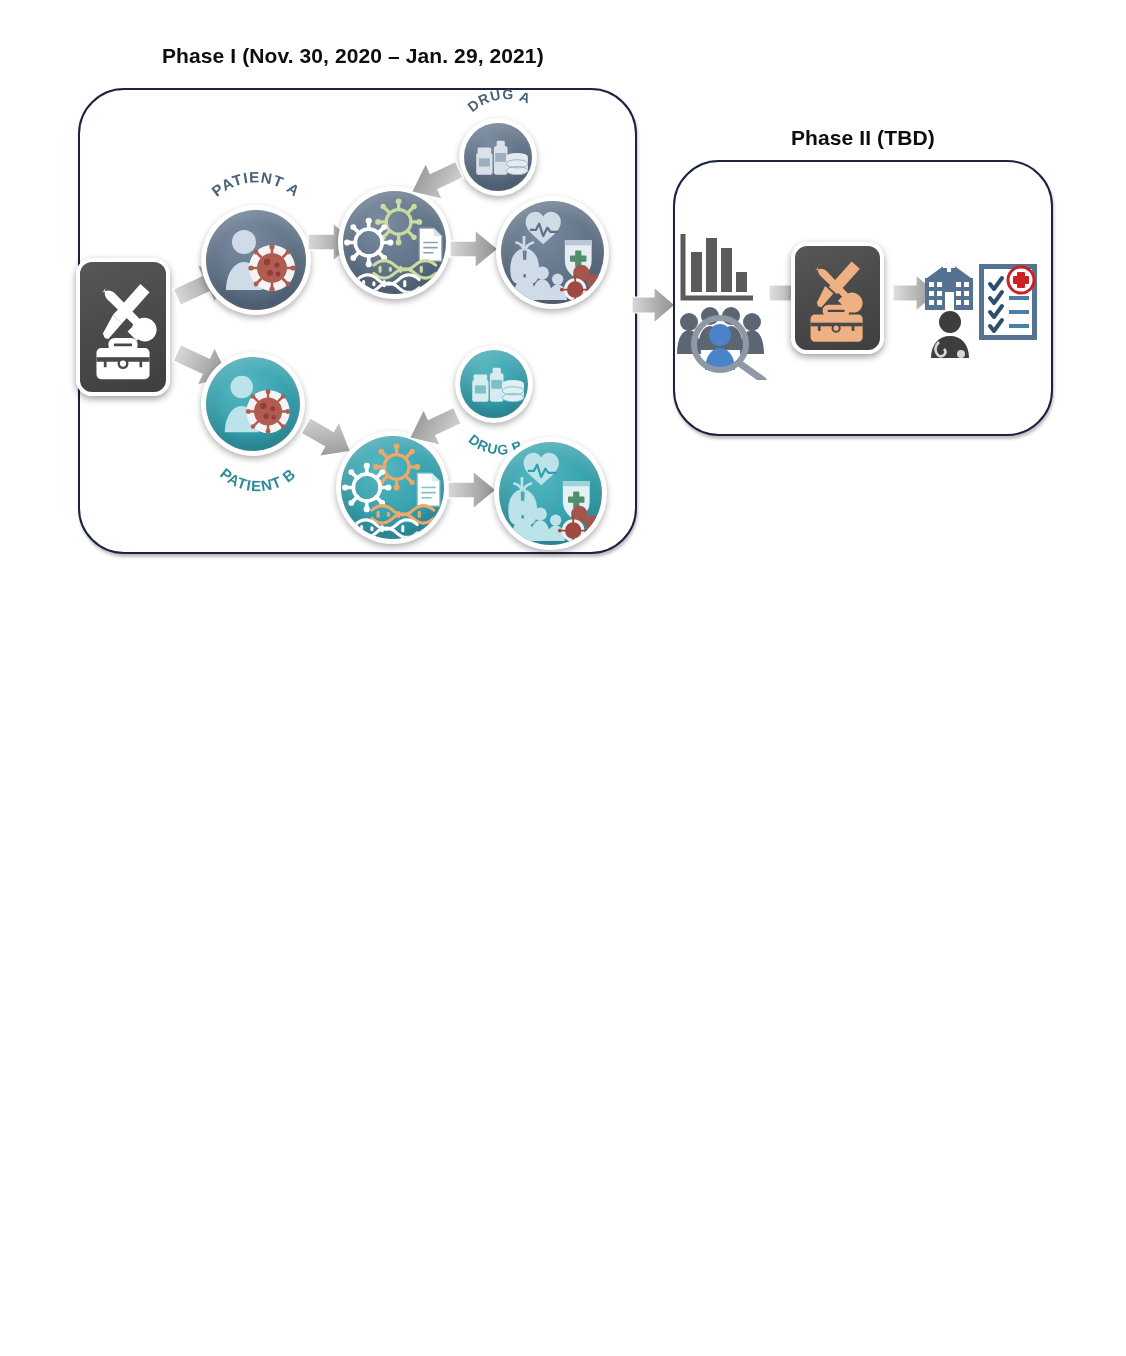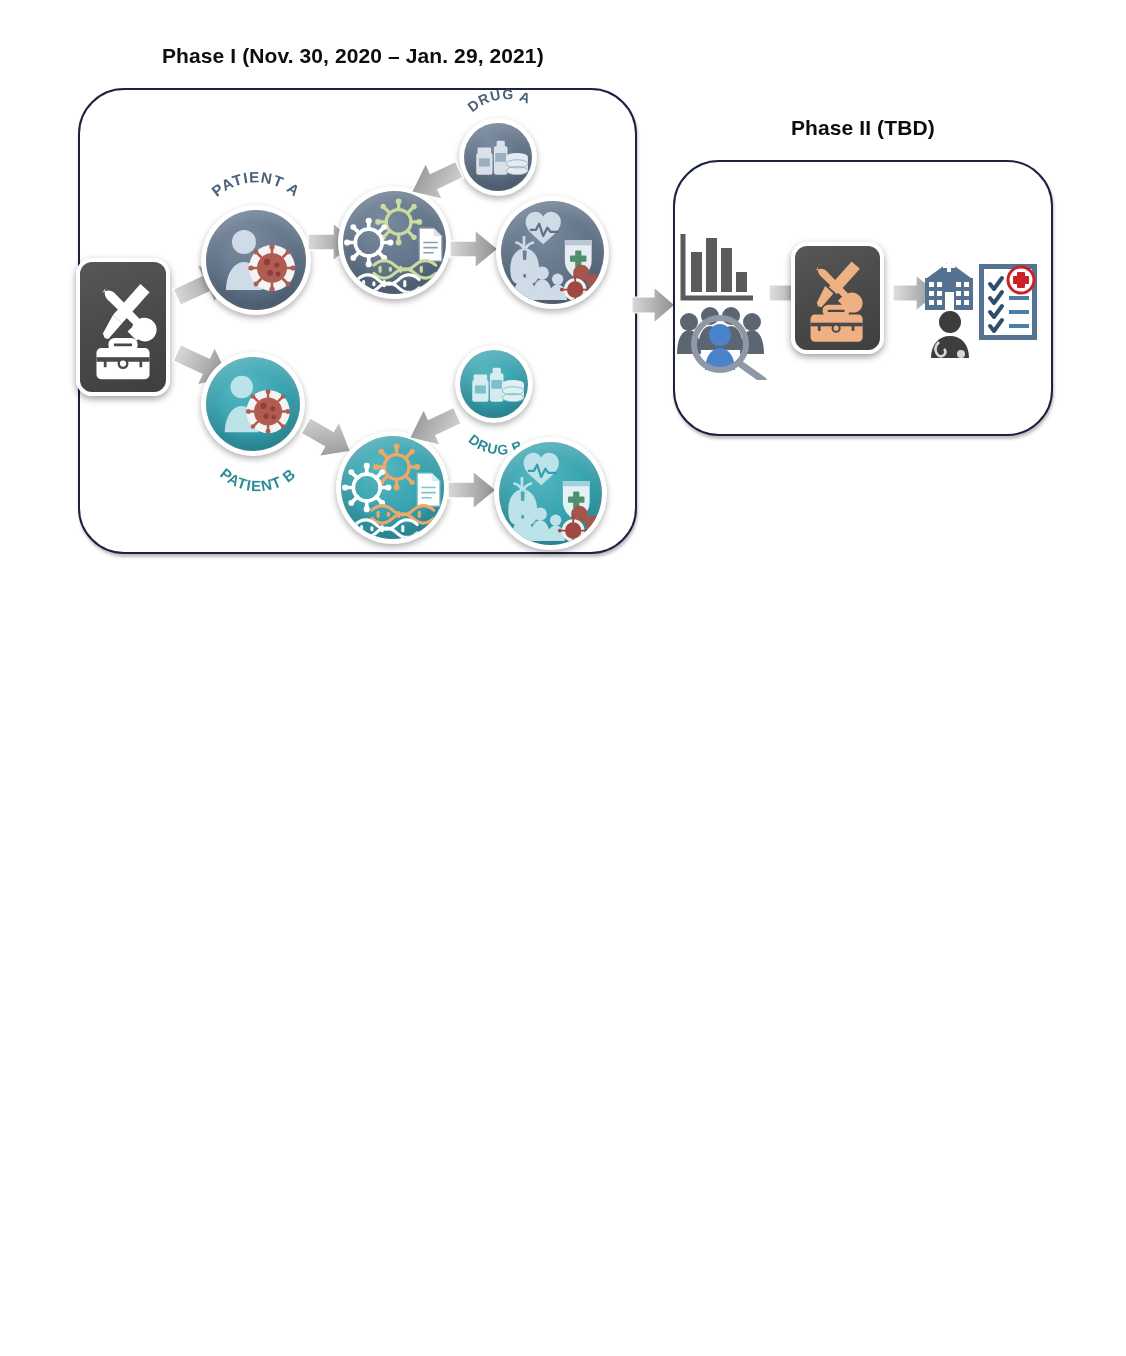--- a/index.html
+++ b/index.html
@@ -24,21 +24,21 @@
   
   .phase-title {
     position: absolute;
     font-size: 21px;
     font-weight: bold;
     color: #0d0d0d;
     letter-spacing: 0.1px;
     white-space: nowrap;
   }
   #phase1-title { left: 162px; top: 44px; }
-  #phase2-title { left: 791px; top: 116px; }
+  #phase2-title { left: 791px; top: 126px; }
 
   
   .panel {
     position: absolute;
     background: #ffffff;
     border: 2px solid #1b2340;
     border-radius: 46px;
     box-shadow: 1px 3px 3px rgba(0,0,0,0.25);
   }
   #phase1-panel { left: 78px;  top: 88px;  width: 555px; height: 462px; }

